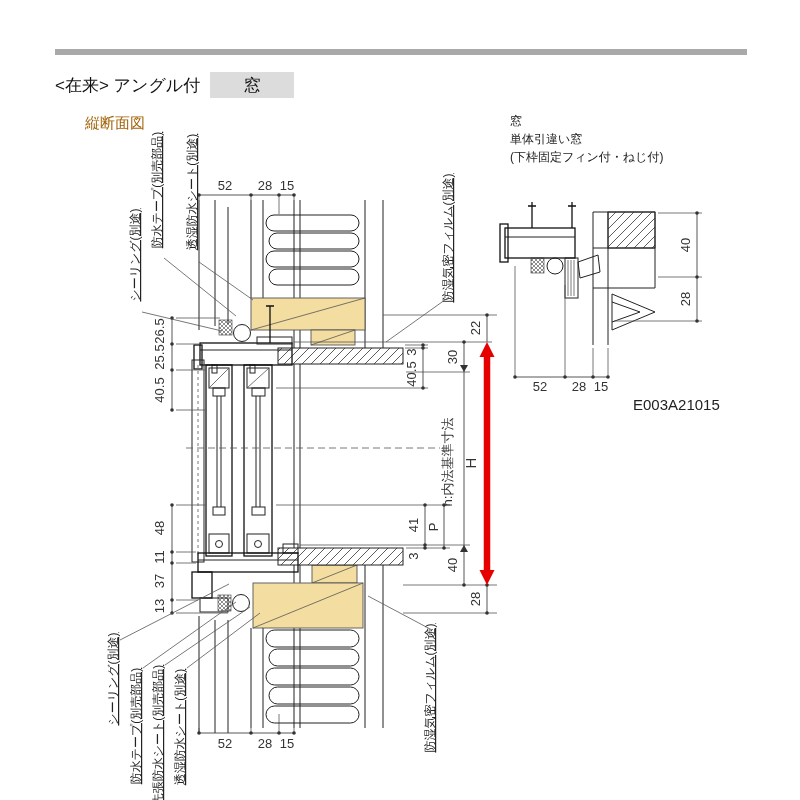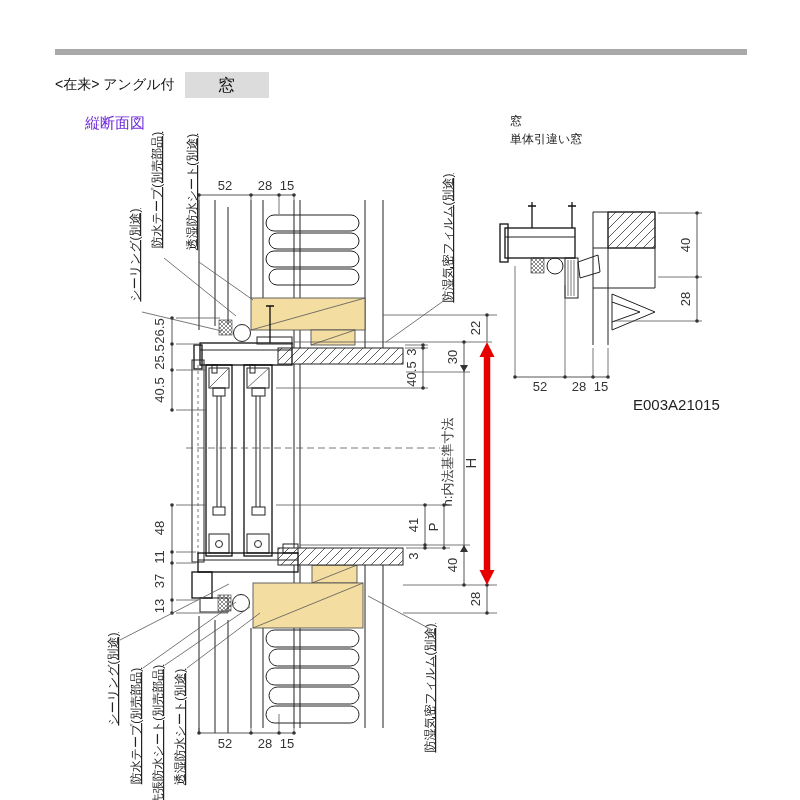--- a/index.html
+++ b/index.html
@@ -4,23 +4,23 @@
 <style>
   html,body{margin:0;padding:0;background:#fff;}
   #page{position:relative;width:800px;height:800px;background:#fff;overflow:hidden;
         font-family:"Liberation Sans","DejaVu Sans",sans-serif;}
   .abs{position:absolute;}
   #title-row{left:55px;top:8px;display:flex;align-items:baseline;gap:12px;color:#111;white-space:nowrap;}
   #title-main{font-size:30px;font-weight:bold;letter-spacing:-1px;}
   #title-sub{font-size:21px;font-weight:bold;letter-spacing:-1px;}
   #title-bar{left:55px;top:49px;width:692px;height:6px;background:#A9A9A9;}
   #series-row{left:55px;top:72px;display:flex;align-items:center;gap:10px;color:#111;}
-  #series-label{font-size:14px;}
+  #series-label{font-size:17px;}
   #type-badge{width:84px;height:26px;background:#DCDCDC;display:flex;align-items:center;justify-content:center;font-size:17px;}
-  #view-label{left:85px;top:114px;font-size:15px;color:#6d28d9;}
+  #view-label{left:85px;top:114px;font-size:15px;color:#a16207;}
   #note-block{left:510px;top:112px;font-size:12px;color:#222;line-height:18px;white-space:nowrap;}
   svg{position:absolute;left:0;top:0;}
   svg text{font-family:"Liberation Sans","DejaVu Sans",sans-serif;}
   .dim{font-size:13px;fill:#333;}
   .mat{font-size:12px;fill:#222;text-decoration:underline;}
   .code{font-size:15px;fill:#222;}
   .big{font-size:15px;fill:#333;}
   .ln{stroke:#222;stroke-width:1;fill:none;}
   .ln2{stroke:#111;stroke-width:1.3;fill:none;}
   .thin{stroke:#555;stroke-width:0.8;fill:none;}
@@ -34,20 +34,21 @@
 
   <div class="abs" id="title-bar"></div>
   <div class="abs" id="series-row">
     <span id="series-label">&lt;在来&gt; アングル付</span>
     <span id="type-badge">窓</span>
   </div>
   <div class="abs" id="view-label">縦断面図</div>
   <div class="abs" id="note-block">
     <div>窓</div>
     <div>単体引違い窓</div>
+    <div>(下枠固定フィン付・ねじ付)</div>
   </div>
 
   <svg width="800" height="800" viewBox="0 0 800 800">
     <defs>
       <pattern id="hatch" patternUnits="userSpaceOnUse" width="9" height="9">
         <path d="M0,9 L9,0" stroke="#333" stroke-width="0.8"></path>
       </pattern>
       <pattern id="xhatch" patternUnits="userSpaceOnUse" width="4" height="4">
         <path d="M0,4 L4,0 M0,0 L4,4" stroke="#333" stroke-width="0.55"></path>
       </pattern>

